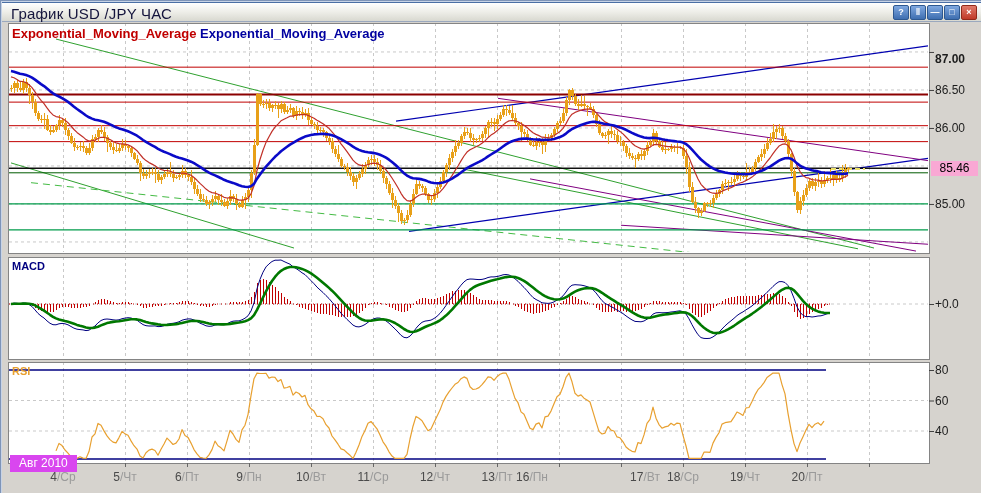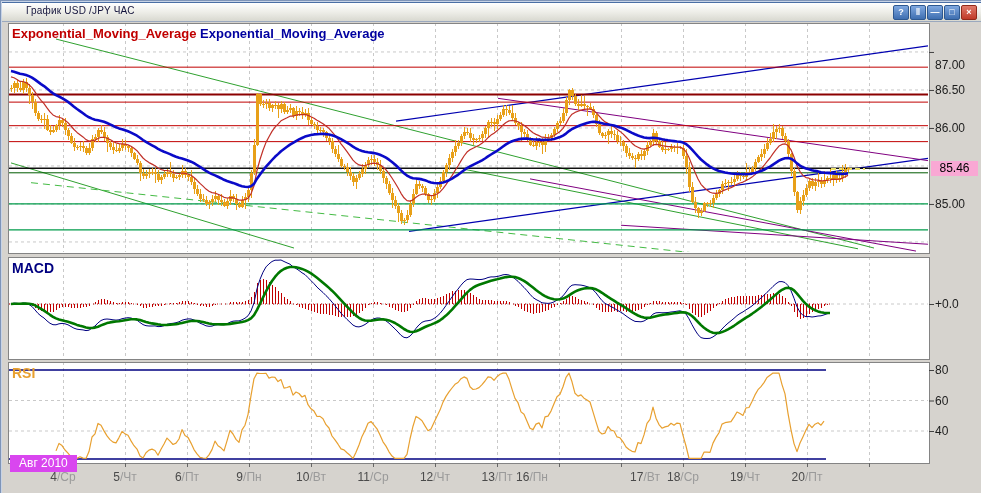--- a/index.html
+++ b/index.html
@@ -1,29 +1,29 @@
 <!DOCTYPE html>
 <html><head>
 <meta charset="utf-8">
 <style>
   html,body{margin:0;padding:0;background:#9aa7b8;font-family:"Liberation Sans",sans-serif;}
   .window{position:relative;width:981px;height:493px;background:#D6D3CE;border:1px solid #7E94B8;
           box-shadow:inset 0 0 0 1px #C7D3E6;overflow:hidden;}
   .titlebar{position:absolute;left:1px;top:1px;right:1px;height:18px;
             background:linear-gradient(#ffffff,#ECECE6 55%,#D8D8D0);
             border-top:1px solid #4A6FA5;border-bottom:1px solid #9AA8BE;}
-  .title-text{position:absolute;left:24px;top:2px;font-size:10px;color:#14143C;letter-spacing:.2px;}
+  .title-text{position:absolute;left:9px;top:2px;font-size:15px;color:#14143C;letter-spacing:.2px;}
   .winbtns{position:absolute;right:4px;top:2px;display:flex;gap:1px;}
   .wbtn{width:14px;height:13px;font-size:9px;font-weight:bold;color:#fff;text-align:center;line-height:13px;
         background:linear-gradient(#7FA8E0,#3E6EB0);border:1px solid #2E5890;border-radius:2px;cursor:default;}
   .wbtn.close{background:linear-gradient(#E07A6A,#C03A28);border-color:#92291A;}
   #chart-svg{position:absolute;left:0;top:0;}
   .legend{position:absolute;left:11px;top:25px;font-size:13px;font-weight:bold;white-space:pre;}
   .legend .ema1{color:#C00000;} .legend .ema2{color:#0000A0;}
-  .panel-label{position:absolute;font-size:14px;font-weight:bold;}
+  .panel-label{position:absolute;font-size:11px;font-weight:bold;}
   .axlabel{position:absolute;left:934px;font-size:12px;color:#1c1c1c;}
   .curprice{position:absolute;left:930px;width:47px;height:15px;top:160px;background:#f9a8d4;color:#000;
             font-size:12px;text-align:center;line-height:15px;}
   .timelabel{position:absolute;top:469px;font-size:12px;transform:translateX(-50%);white-space:nowrap;}
   .timelabel .num{color:#4a4a4a;} .timelabel .day{color:#9a9a9a;}
   .monthbadge{position:absolute;left:9px;top:454px;background:#d946ef;color:#fff;
               font-size:12px;padding:1px 9px 2px 9px;}
 </style>
 </head>
 <body>
@@ -988,21 +988,21 @@
 
   <div class="panel-label" style="left:11px;top:259px;color:#000080;">MACD</div>
   <div class="panel-label" style="left:11px;top:364px;color:#E8A030;">RSI</div>
 
   <div class="curprice">85.46</div>
   <div class="axlabel" style="top:296px;">+0.0</div>
 
   <div class="monthbadge">Авг 2010</div>
 
   <div id="gen-labels">
-      <div class="axlabel" style="top: 57px;">87.00</div>
+      <div class="axlabel" style="top: 51px; font-weight: bold;">87.00</div>
       <div class="axlabel" style="top: 81.96px;">86.50</div>
       <div class="axlabel" style="top: 119.96px;">86.00</div>
       <div class="axlabel" style="top: 195.96px;">85.00</div>
       <div class="axlabel" style="top: 362px;">80</div>
       <div class="axlabel" style="top: 392.5px;">60</div>
       <div class="axlabel" style="top: 423px;">40</div>
       <div class="timelabel" style="left: 62px;"><span class="num">4</span><span class="day">/Ср</span></div>
       <div class="timelabel" style="left: 124px;"><span class="num">5</span><span class="day">/Чт</span></div>
       <div class="timelabel" style="left: 186px;"><span class="num">6</span><span class="day">/Пт</span></div>
       <div class="timelabel" style="left: 248px;"><span class="num">9</span><span class="day">/Пн</span></div>

